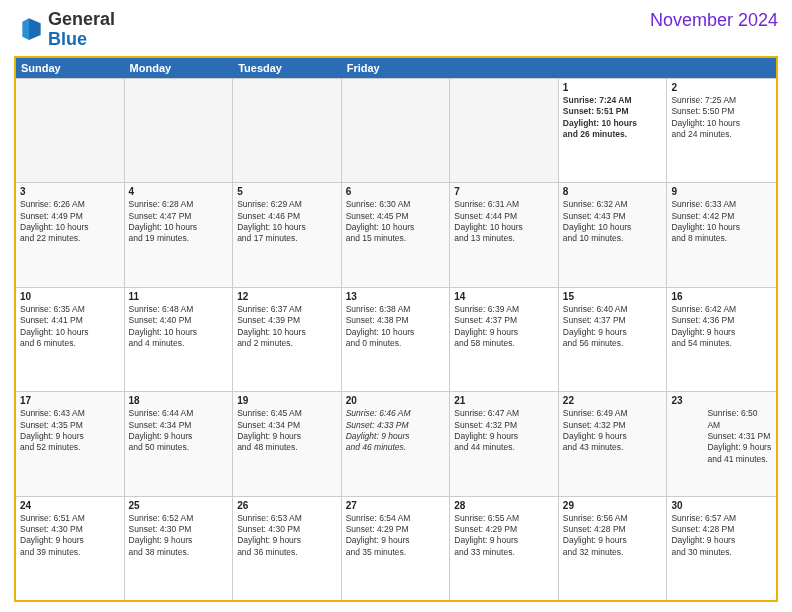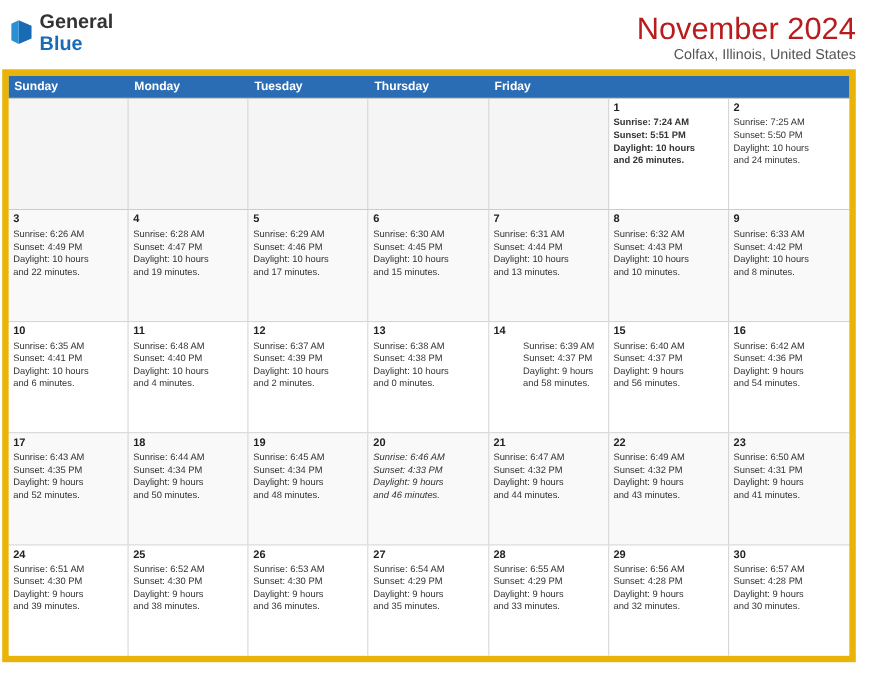--- a/index.html
+++ b/index.html
@@ -6,21 +6,21 @@
     body {
       font-family: Arial, sans-serif;
       background: #fff;
       width: 792px;
       height: 612px;
       overflow: hidden;
     }
     .page {
       width: 792px;
       height: 612px;
-      padding: 10px 14px 10px 2px;
+      padding: 10px 14px 10px 14px;
       display: flex;
       flex-direction: column;
     }
     .header {
       display: flex;
       justify-content: space-between;
       align-items: flex-start;
       margin-bottom: 6px;
     }
     .logo {
@@ -36,33 +36,33 @@
     .logo-text .general { color: #333; }
     .logo-text .blue { color: #1a6bb5; }
     .logo-icon {
       width: 30px;
       height: 30px;
     }
     .title-block {
       text-align: right;
     }
     .month-title {
-      font-size: 28px;
-      color: #b91c1c;
+      font-size: 18px;
+      color: #6d28d9;
       font-weight: normal;
     }
     .location {
       font-size: 13px;
       color: #555;
     }
     .calendar {
       flex: 1;
       display: flex;
       flex-direction: column;
-      border: 6px solid #eab308;
+      border: 2px solid #eab308;
     }
     .cal-header {
       display: grid;
       grid-template-columns: repeat(7, 1fr);
       background: #2a6db5;
     }
     .cal-header-cell {
       color: #fff;
       font-size: 11px;
       font-weight: bold;
@@ -116,30 +116,28 @@
         <polygon points="18,4 32,10 32,24 18,30" fill="#1a6bb5"></polygon>
         <polygon points="18,4 18,30 10,26 10,8" fill="#2a8fd4"></polygon>
       </svg>
       <div class="logo-text">
         <span class="general">General</span><br>
         <span class="blue">Blue</span>
       </div>
     </div>
     <div class="title-block">
       <div class="month-title">November 2024</div>
-      <div class="location">Colfax, Illinois, United States</div>
     </div>
   </div>
 
   <div class="calendar">
     <div class="cal-header">
     <div class="cal-header-cell">Sunday</div>
         <div class="cal-header-cell">Monday</div>
         <div class="cal-header-cell">Tuesday</div>
-        <div class="cal-header-cell">Thursday</div>
         <div class="cal-header-cell">Friday</div>
       </div>
     <div class="cal-body">
     <div class="cal-week">
           <div class="cal-cell empty"></div>
           <div class="cal-cell empty"></div>
           <div class="cal-cell empty"></div>
           <div class="cal-cell empty"></div>
           <div class="cal-cell empty"></div>
           <div class="cal-cell">
@@ -232,21 +230,21 @@
           </div>
           <div class="cal-cell">
             <div class="day-num">13</div>
             <div class="day-info" style="white-space: pre-line;">Sunrise: 6:38 AM
 Sunset: 4:38 PM
 Daylight: 10 hours
 and 0 minutes.</div>
           </div>
           <div class="cal-cell">
             <div class="day-num">14</div>
-            <div class="day-info" style="white-space: pre-line; margin-left: 27px;">Sunrise: 6:39 AM
+            <div class="day-info" style="white-space: pre-line;">Sunrise: 6:39 AM
 Sunset: 4:37 PM
 Daylight: 9 hours
 and 58 minutes.</div>
           </div>
           <div class="cal-cell">
             <div class="day-num">15</div>
             <div class="day-info" style="white-space: pre-line;">Sunrise: 6:40 AM
 Sunset: 4:37 PM
 Daylight: 9 hours
 and 56 minutes.</div>
@@ -297,21 +295,21 @@
           </div>
           <div class="cal-cell alt">
             <div class="day-num">22</div>
             <div class="day-info" style="white-space: pre-line;">Sunrise: 6:49 AM
 Sunset: 4:32 PM
 Daylight: 9 hours
 and 43 minutes.</div>
           </div>
           <div class="cal-cell alt">
             <div class="day-num">23</div>
-            <div class="day-info" style="white-space: pre-line;">Sunrise: 6:50 AM
+            <div class="day-info" style="white-space: pre-line; margin-left: 36px;">Sunrise: 6:50 AM
 Sunset: 4:31 PM
 Daylight: 9 hours
 and 41 minutes.</div>
           </div>
         </div>
         <div class="cal-week">
           <div class="cal-cell">
             <div class="day-num">24</div>
             <div class="day-info" style="white-space: pre-line;">Sunrise: 6:51 AM
 Sunset: 4:30 PM

